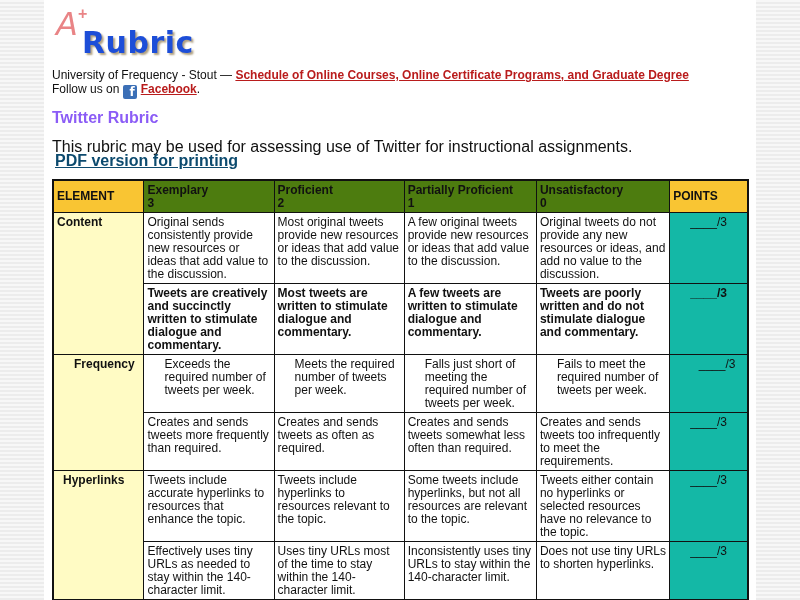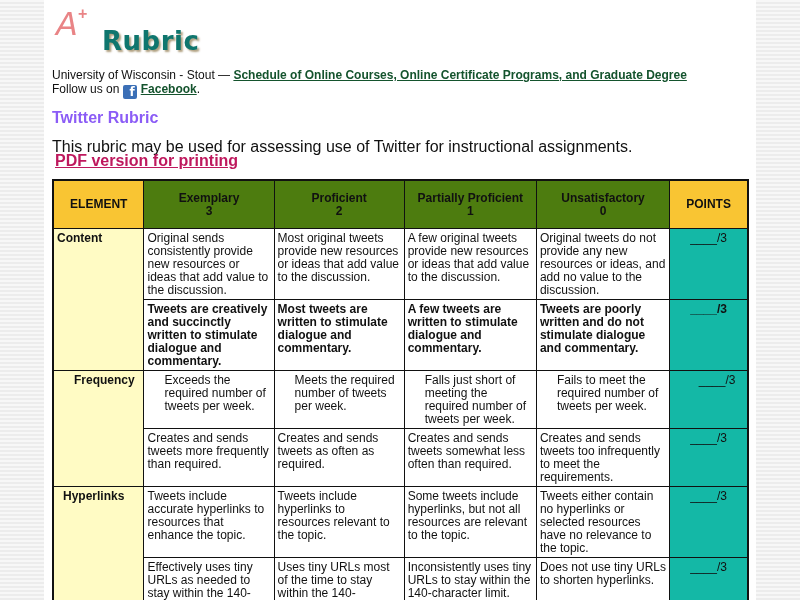--- a/index.html
+++ b/index.html
@@ -48,38 +48,37 @@
       font-size: 16px;
       color: #e98486;
       font-weight: bold;
       line-height: 1;
     }
     .logo-word {
       position: absolute;
       left: 30px;
       top: 22px;
       font-family: "DejaVu Sans", sans-serif;
-      font-size: 26px;
-      font-weight: bold;
-      color: #0f766e;
+      font-size: 30px;
+      font-weight: bold;
+      color: #1d4ed8;
       text-shadow: 2px 2px 2px #b0a080;
       line-height: 1;
       letter-spacing: 0.5px;
-      margin-left: 20px;
     }
     .info {
       position: absolute;
       left: 8px;
       top: 68px;
       font-size: 12px;
       line-height: 14px;
       color: #111;
     }
     .info a {
-      color: #14532d;
+      color: #b91c1c;
       font-weight: bold;
       text-decoration: underline;
     }
     .fb-icon {
       display: inline-block;
       width: 14px;
       height: 14px;
       background: #3b6fb6;
       border-radius: 2px;
       color: #fff;
@@ -104,21 +103,21 @@
     }
     .desc {
       position: absolute;
       left: 8px;
       top: 140px;
       font-size: 16px;
       line-height: 14px;
       color: #111;
     }
     .desc a {
-      color: #be185d;
+      color: #0c4a6e;
       font-weight: bold;
       text-decoration: underline;
       margin-left: 3px;
     }
     table.rubric {
       position: absolute;
       left: 8px;
       top: 179px;
       width: 697px;
       border-collapse: collapse;
@@ -127,24 +126,24 @@
       line-height: 13px;
       table-layout: fixed;
     }
     table.rubric th, table.rubric td {
       border: 1px solid #111;
       vertical-align: top;
       padding: 3px 3px 2px 3px;
     }
     table.rubric th {
       font-weight: bold;
-      text-align: center;
+      text-align: left;
       vertical-align: middle;
       height: 31px;
-      padding: 8px 3px;
+      padding: 0 3px;
     }
     th.th-element, th.th-points {
       background: #f9c533;
     }
     th.th-level {
       background: #4d7c0f;
     }
     td.element {
       background: #fffbc4;
       font-weight: bold;
@@ -178,21 +177,21 @@
 <div class="page">
 
   <div class="logo">
     <span class="logo-a">A</span>
     <span class="logo-plus">+</span>
     <span class="logo-word">Rubric</span>
   </div>
 
   <div class="info">
     <div>
-      <span>University of Wisconsin - Stout — </span><a href="#">Schedule of Online Courses, Online Certificate Programs, and Graduate Degree</a>
+      <span>University of Frequency - Stout — </span><a href="#">Schedule of Online Courses, Online Certificate Programs, and Graduate Degree</a>
     </div>
     <div>
       <span>Follow us on </span><span class="fb-icon">f</span><a href="#">Facebook</a><span>.</span>
     </div>
   </div>
 
   <h1 class="title">Twitter Rubric</h1>
 
   <div class="desc">
     <div>This rubric may be used for assessing use of Twitter for instructional assignments.</div>

